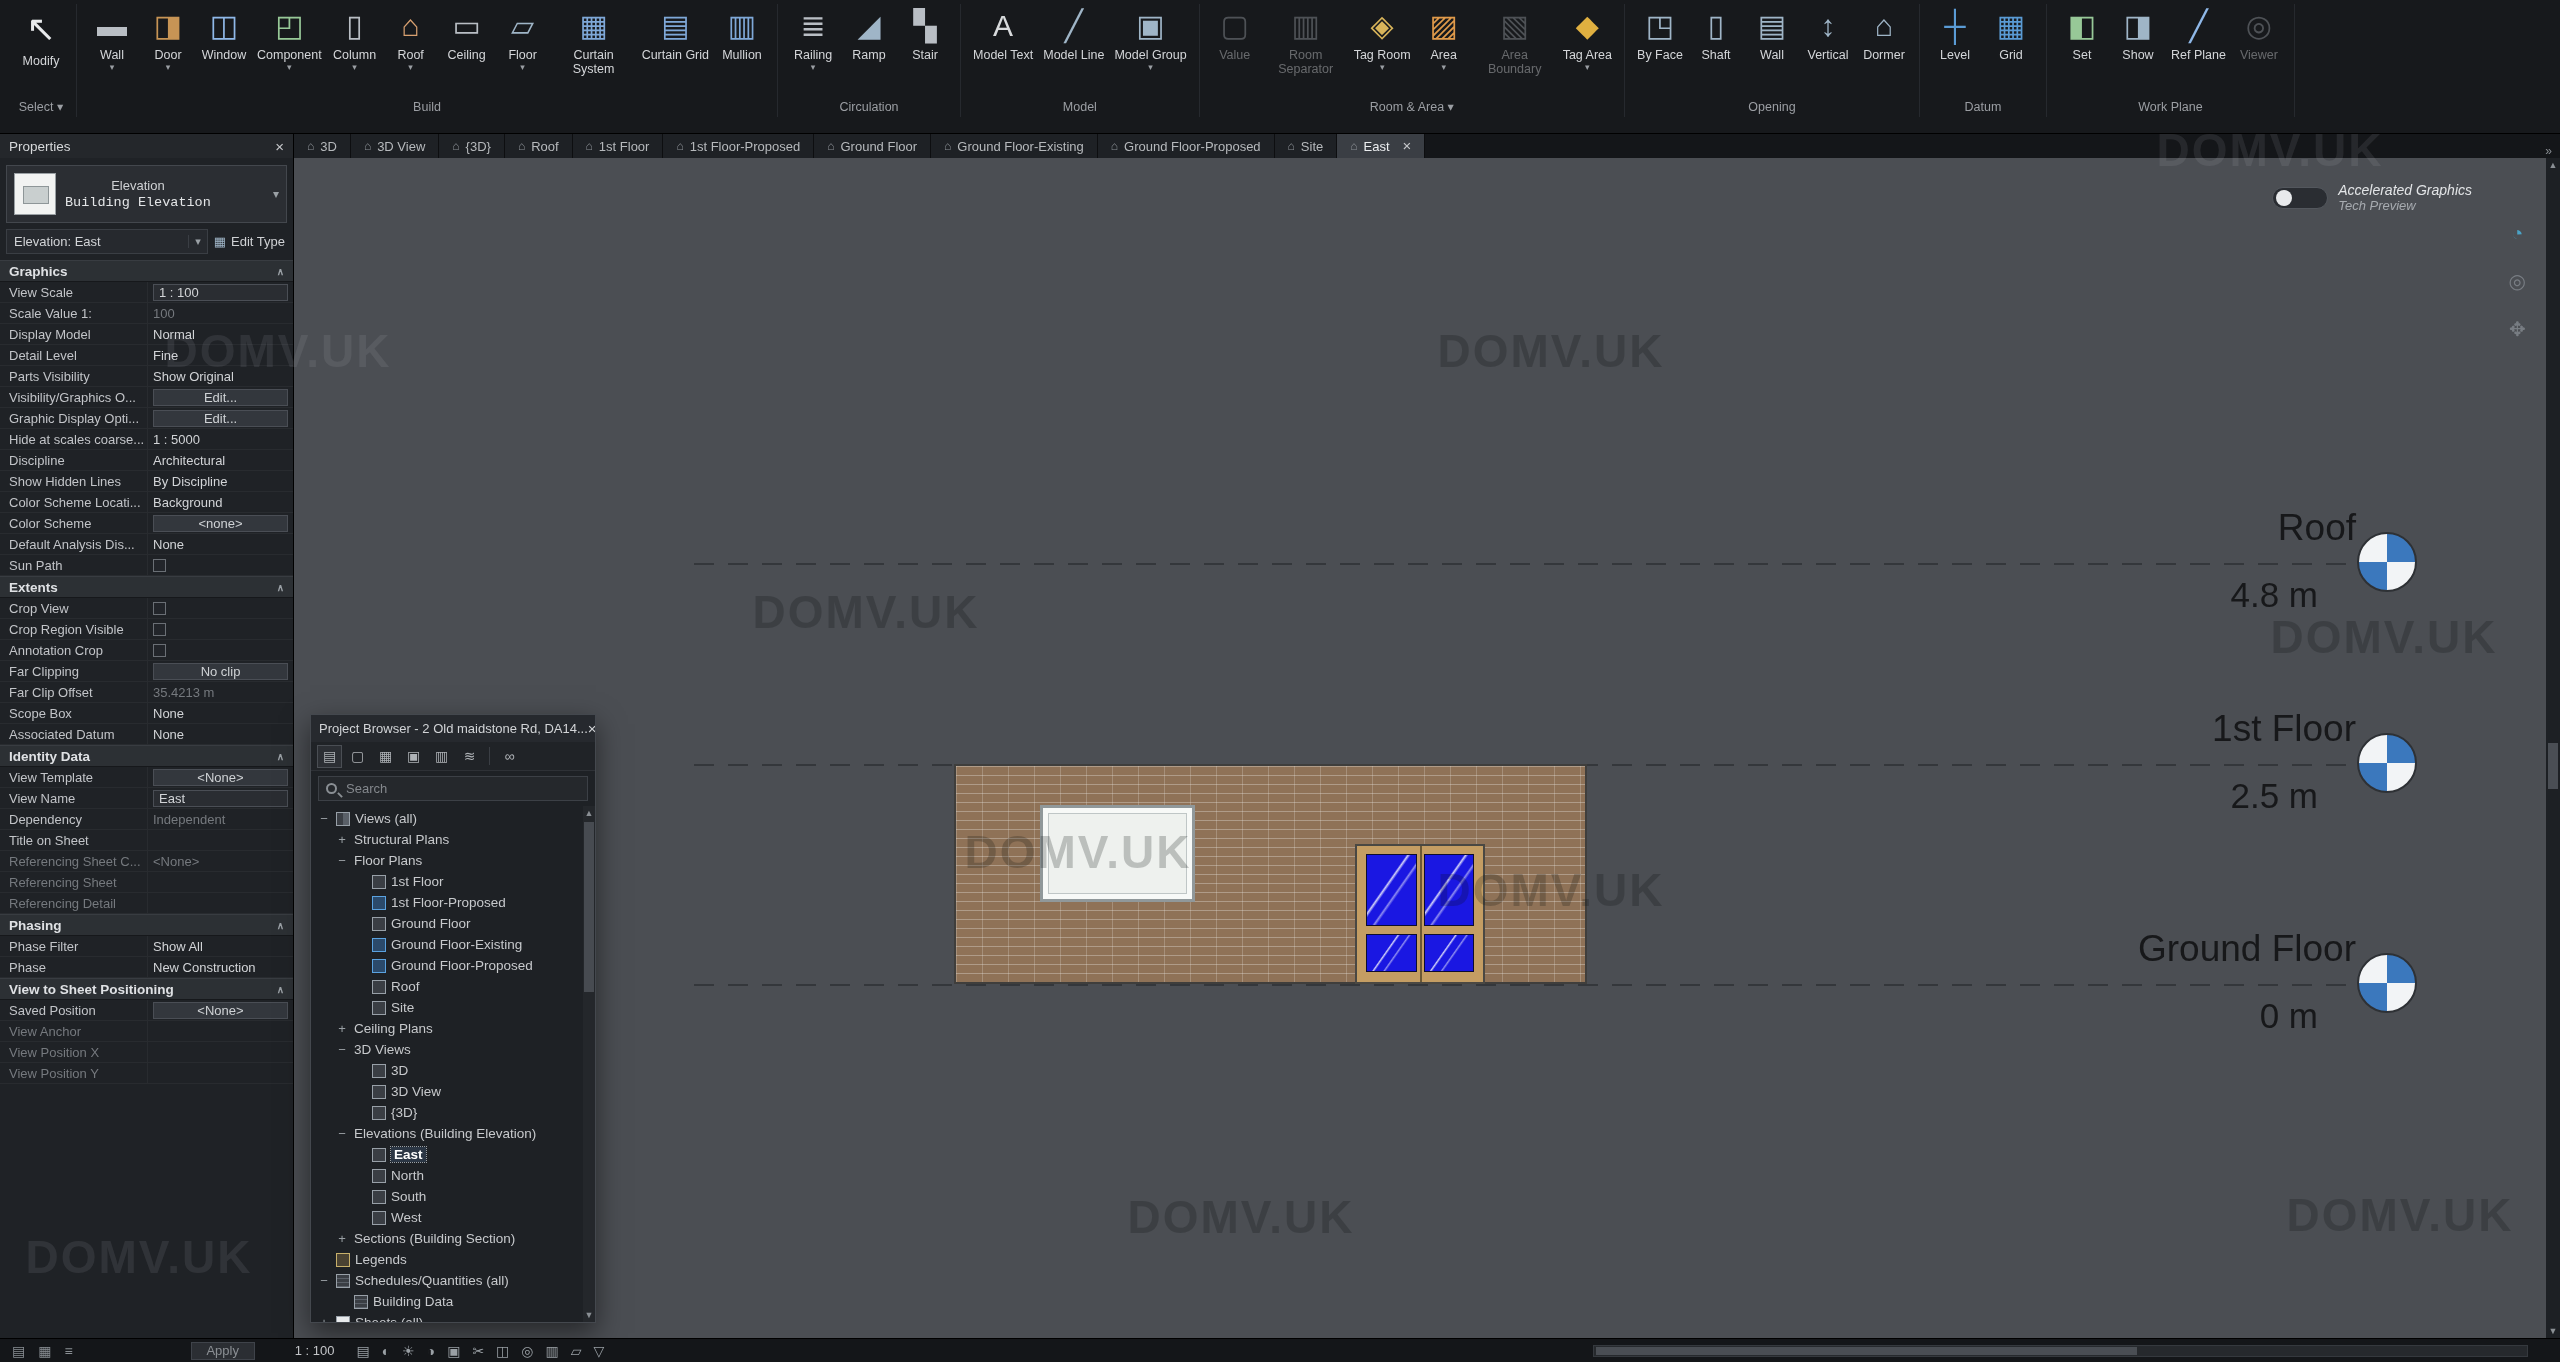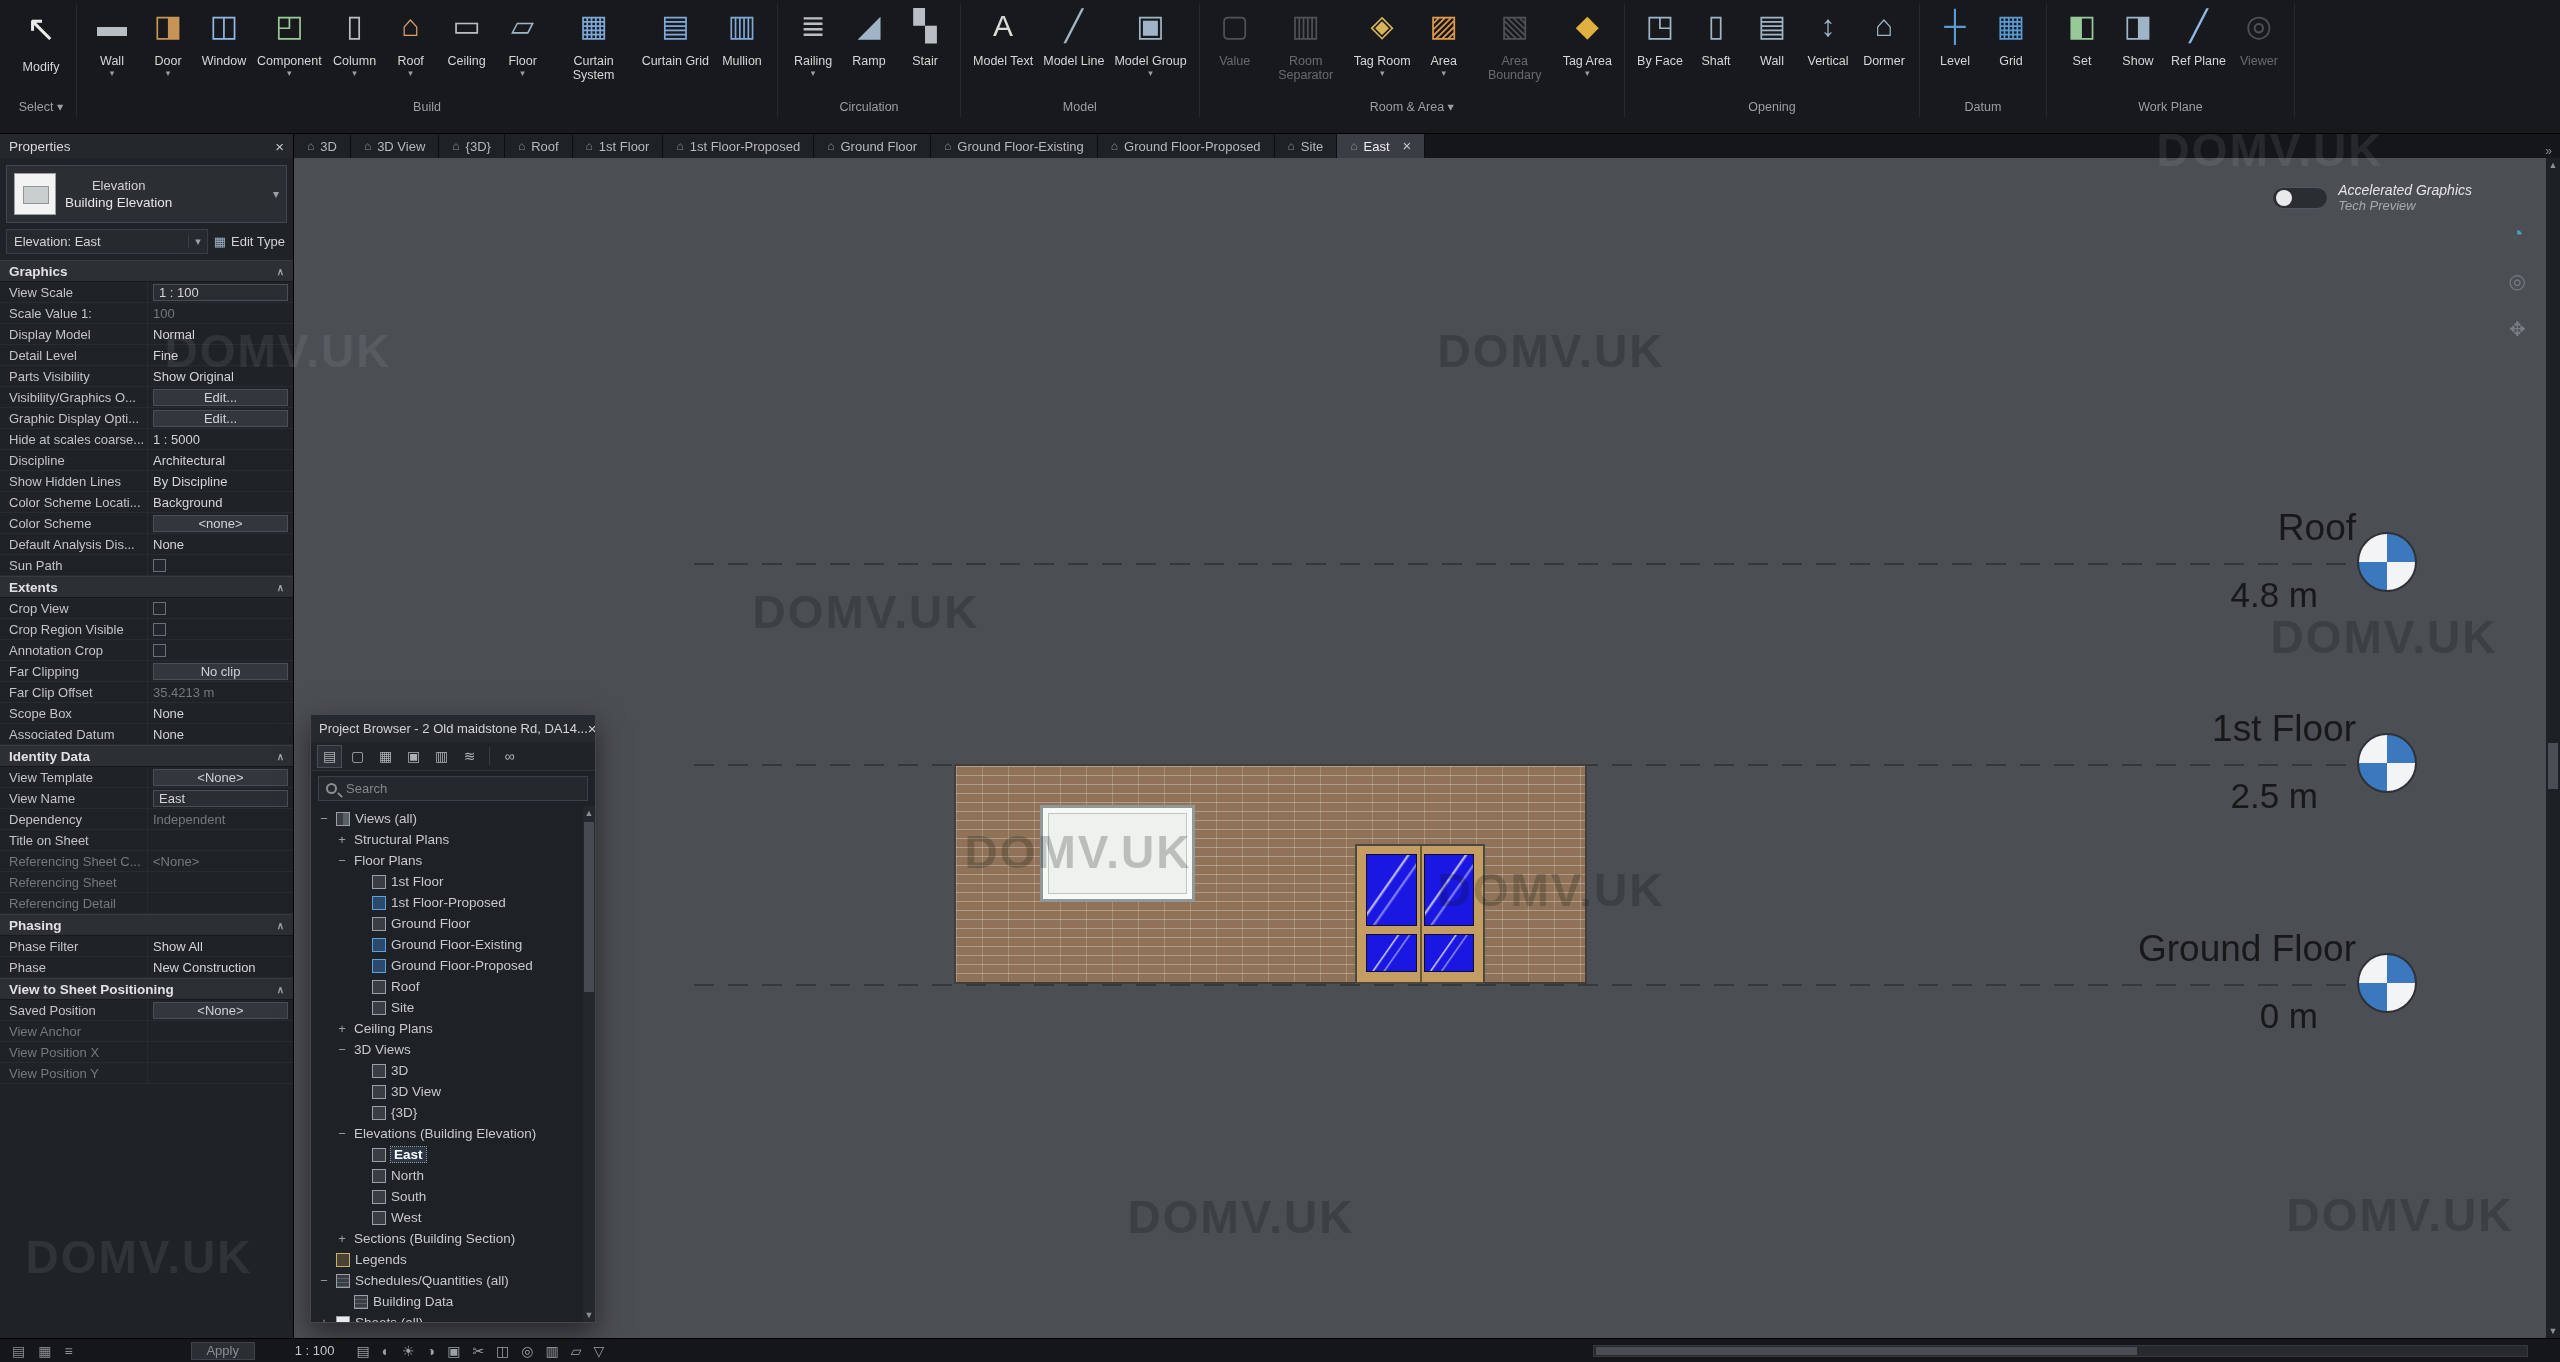--- a/index.html
+++ b/index.html
@@ -10,21 +10,21 @@
   
   .ribbon{position:absolute;left:0;top:0;width:2560px;height:134px;background:#17191c;
           border-bottom:1px solid #000;display:flex;align-items:stretch;padding:4px 6px 16px 6px;}
   .rgroup{display:flex;flex-direction:column;border-right:1px solid #26292e;padding:0 7px;}
   .rtools{display:flex;align-items:flex-start;height:92px;}
   .rtool{display:flex;flex-direction:column;align-items:center;min-width:56px;max-width:86px;
          padding:4px 5px 2px;border-radius:3px;color:#d4d6d9;text-align:center;cursor:default;}
   .rtool.disabled{opacity:.42;}
   .tico{font-size:30px;line-height:36px;height:38px;}
   .rtool.big .tico{font-size:36px;height:44px;line-height:42px;}
-  .tlabel{font-size:12.5px;line-height:14px;margin-top:8px;}
+  .tlabel{font-size:12.5px;line-height:14px;margin-top:2px;}
   .tmenu{font-size:9px;color:#9a9ea3;line-height:9px;margin-top:1px;}
   .rlabel{margin-top:auto;height:20px;font-size:12.5px;color:#9b9ea3;text-align:center;line-height:20px;white-space:nowrap;}
 
   
   .tabstrip{position:absolute;left:294px;top:134px;width:2266px;height:24px;background:#141619;
             display:flex;align-items:flex-end;overflow:hidden;}
   .vtab{display:flex;align-items:center;gap:6px;padding:0 13px;height:24px;background:#1e2125;
         border-right:1px solid #0d0e10;color:#b6b9bc;font-size:13px;white-space:nowrap;}
   .vtab.active{background:#3a3e44;color:#eceef0;}
   .vticon{color:#8a8f94;font-size:12px;}
@@ -35,21 +35,21 @@
   .props{position:absolute;left:0;top:134px;width:294px;height:1204px;background:#1f2226;
          border-right:1px solid #000;font-size:13.5px;}
   .props-header{height:24px;background:#24272b;display:flex;align-items:center;padding:0 9px;color:#d6d8da;}
   .props-close{margin-left:auto;font-size:15px;color:#c6c8cb;}
   .type-sel{margin:7px 6px 5px;height:58px;background:#2b2e33;border:1px solid #43474d;
             display:flex;align-items:center;gap:9px;padding:0 7px;}
   .type-thumb{width:42px;height:42px;background:#f2f3f2;border:1px solid #9aa0a4;position:relative;flex:none;}
   .type-thumb::after{content:"";position:absolute;left:8px;top:12px;width:24px;height:16px;background:#c9cfcf;border:1px solid #8e9698;}
   .type-text{line-height:17px;text-align:center;}
   .type-text .t1{font-size:13px;color:#cfd1d4;}
-  .type-text .t2{font-size:13.5px;color:#e3e5e7;}
+  .type-text .t2{font-size:13.5px;color:#e3e5e7;font-family:Liberation Mono, monospace;}
   .type-chev{margin-left:auto;color:#9aa0a5;font-size:12px;}
   .inst-bar{margin:0 6px 6px;height:26px;display:flex;align-items:center;gap:6px;}
   .inst-combo{flex:1;height:25px;border:1px solid #3a3e44;background:#26292e;display:flex;align-items:center;}
   .inst-combo .lbl{flex:1;padding:0 7px;font-size:13px;color:#d2d4d7;white-space:nowrap;overflow:hidden;}
   .inst-combo .chev{padding:0 6px;border-left:1px solid #3a3e44;color:#9aa0a5;font-size:11px;}
   .edit-type{display:flex;align-items:center;gap:5px;font-size:13px;color:#cfd1d4;white-space:nowrap;padding-right:2px;}
   .edit-type .eticon{color:#9fb5c7;font-size:13px;}
   .psection{height:22px;background:#2c3034;display:flex;align-items:center;padding:0 9px;font-weight:bold;
             color:#dfe1e4;border-top:1px solid #383c41;border-bottom:1px solid #16181b;font-size:13.5px;}
   .psection .carets{margin-left:auto;font-size:10px;color:#9aa0a5;}

